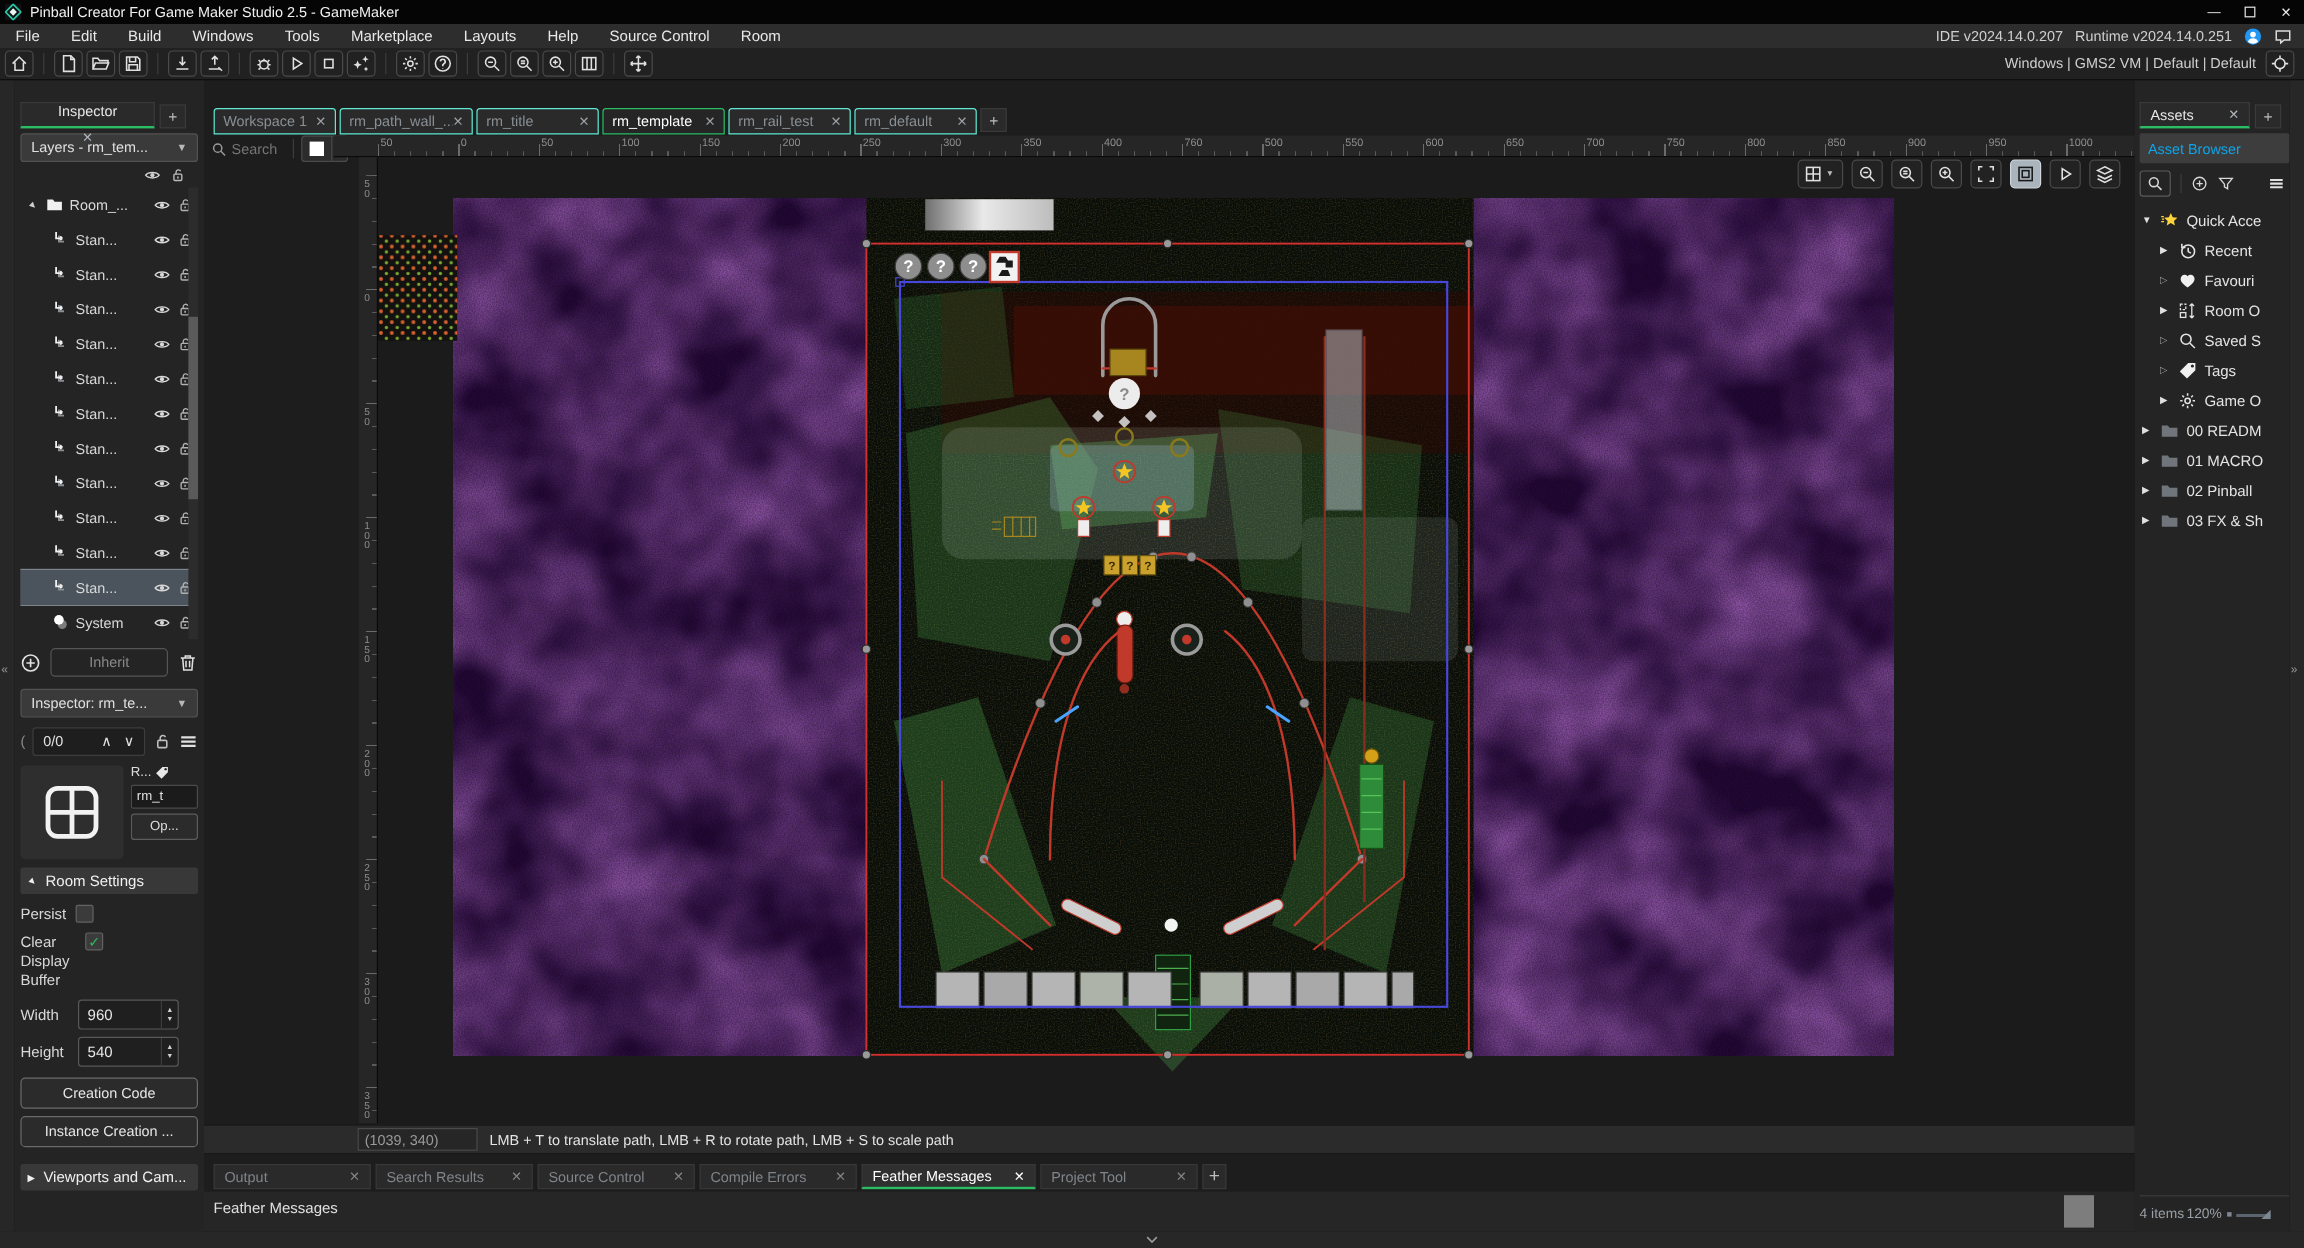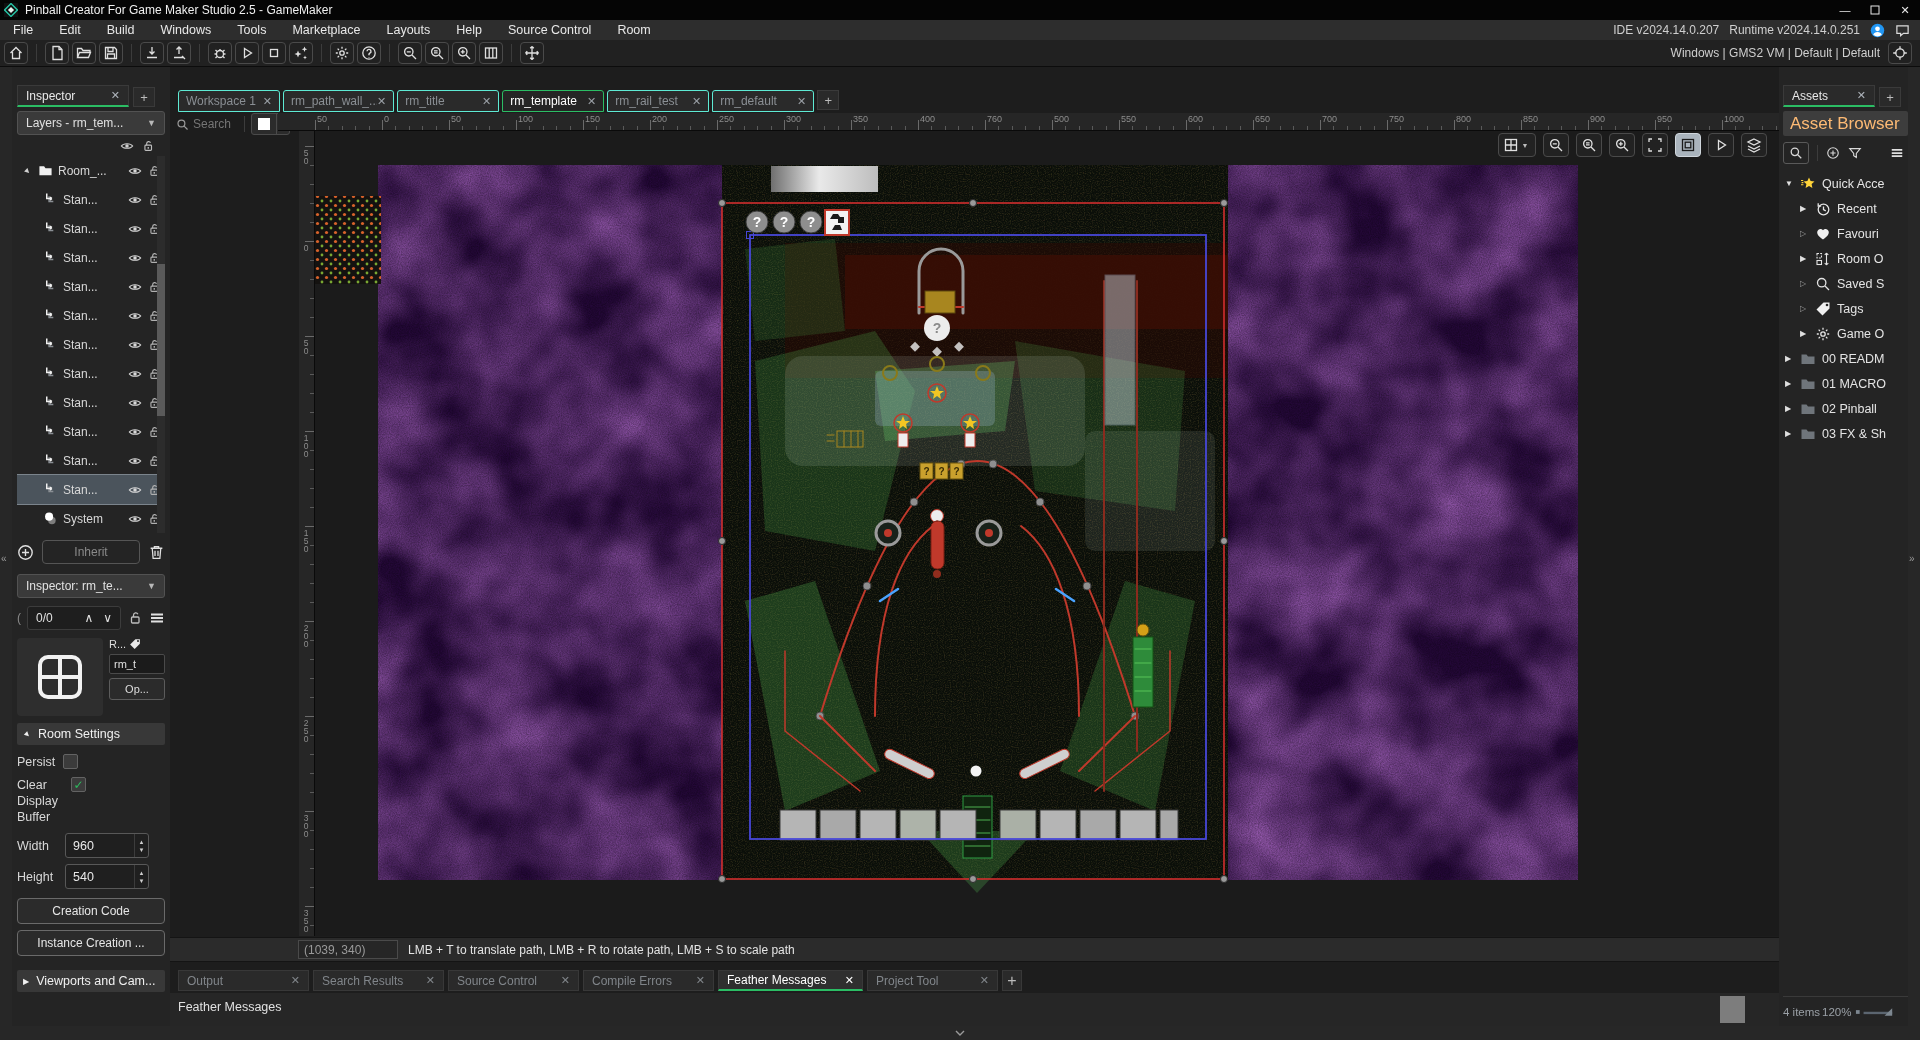--- a/index.html
+++ b/index.html
@@ -145,21 +145,21 @@
     display:flex; align-items:center; justify-content:center; }
   .feather { position:absolute; left:0; top:926px; width:1609px; height:33px; background:#262626; }
   .feather .ftitle { position:absolute; left:8px; top:7px; font-size:12.5px; color:#e0e0e0; }
   .fthumb { position:absolute; right:34px; top:3px; width:25px; height:27px; background:#7d7d7d; }
 
   
   .rightpanel { position:absolute; left:1779px; top:67px; width:129px; height:959px; background:#242424;
     padding:0 0 0 4px; overflow:hidden; display:flex; flex-direction:column;justify-content:space-between; }
   .rightpanel .tabrow { margin-top:18px; }
   .ab-title { margin-top:4px; height:25px; background:#3d3d3d; border-radius:2px; display:flex; align-items:center;
-    padding-left:7px; font-size:17px; color:#fdba74; }
+    padding-left:7px; font-size:12px; color:#0ea5e9; }
   .ab-tools { margin-top:4px; height:25px; display:flex; align-items:center; gap:8px; color:#d8d8d8; }
   .ab-tools .boxed { width:26px; height:22px; border:1px solid #5a5a5a; border-radius:3px; display:flex; align-items:center; justify-content:center; }
   .ab-tools svg { width:14px; height:14px; }
   .ab-tools .grow { flex:1; }
   #asset-tree { margin-top:6px; }
   .arow { height:25px; display:flex; align-items:center; gap:5px; font-size:12.5px; color:#e4e4e4; white-space:nowrap; overflow:hidden; }
   .arow .arr { width:10px; flex:none; font-size:8px; color:#e0e0e0; }
   .arow .arr.hollow { color:#9a9a9a; }
   .arow .ic { flex:none; width:17px; }
   .arow .ic svg { width:16px; height:16px; }
@@ -359,21 +359,21 @@
       <span class="gl" style="top:486px;">»</span>
     </div>
 <div class="strip strip-b">
   <svg width="10" height="6" viewBox="0 0 10 6">
         <path d="M1 1l4 4 4-4" fill="none" stroke="#9a9a9a" stroke-width="1.4"></path>
       </svg>
 </div>
 
 <div class="leftpanel">
   <div class="tabrow">
-    <div class="ptab" style="width:112px;">
+    <div class="ptab" style="width:112px;flex-direction:column;">
       <span style="flex:1;">Inspector</span>
       <span class="x">✕</span>
     </div>
     <div class="plustab">+</div>
   </div>
   <div class="dd lp-dd">
     <span>Layers - rm_tem...</span>
     <span class="chev">▼</span>
   </div>
   <div class="listhead">

